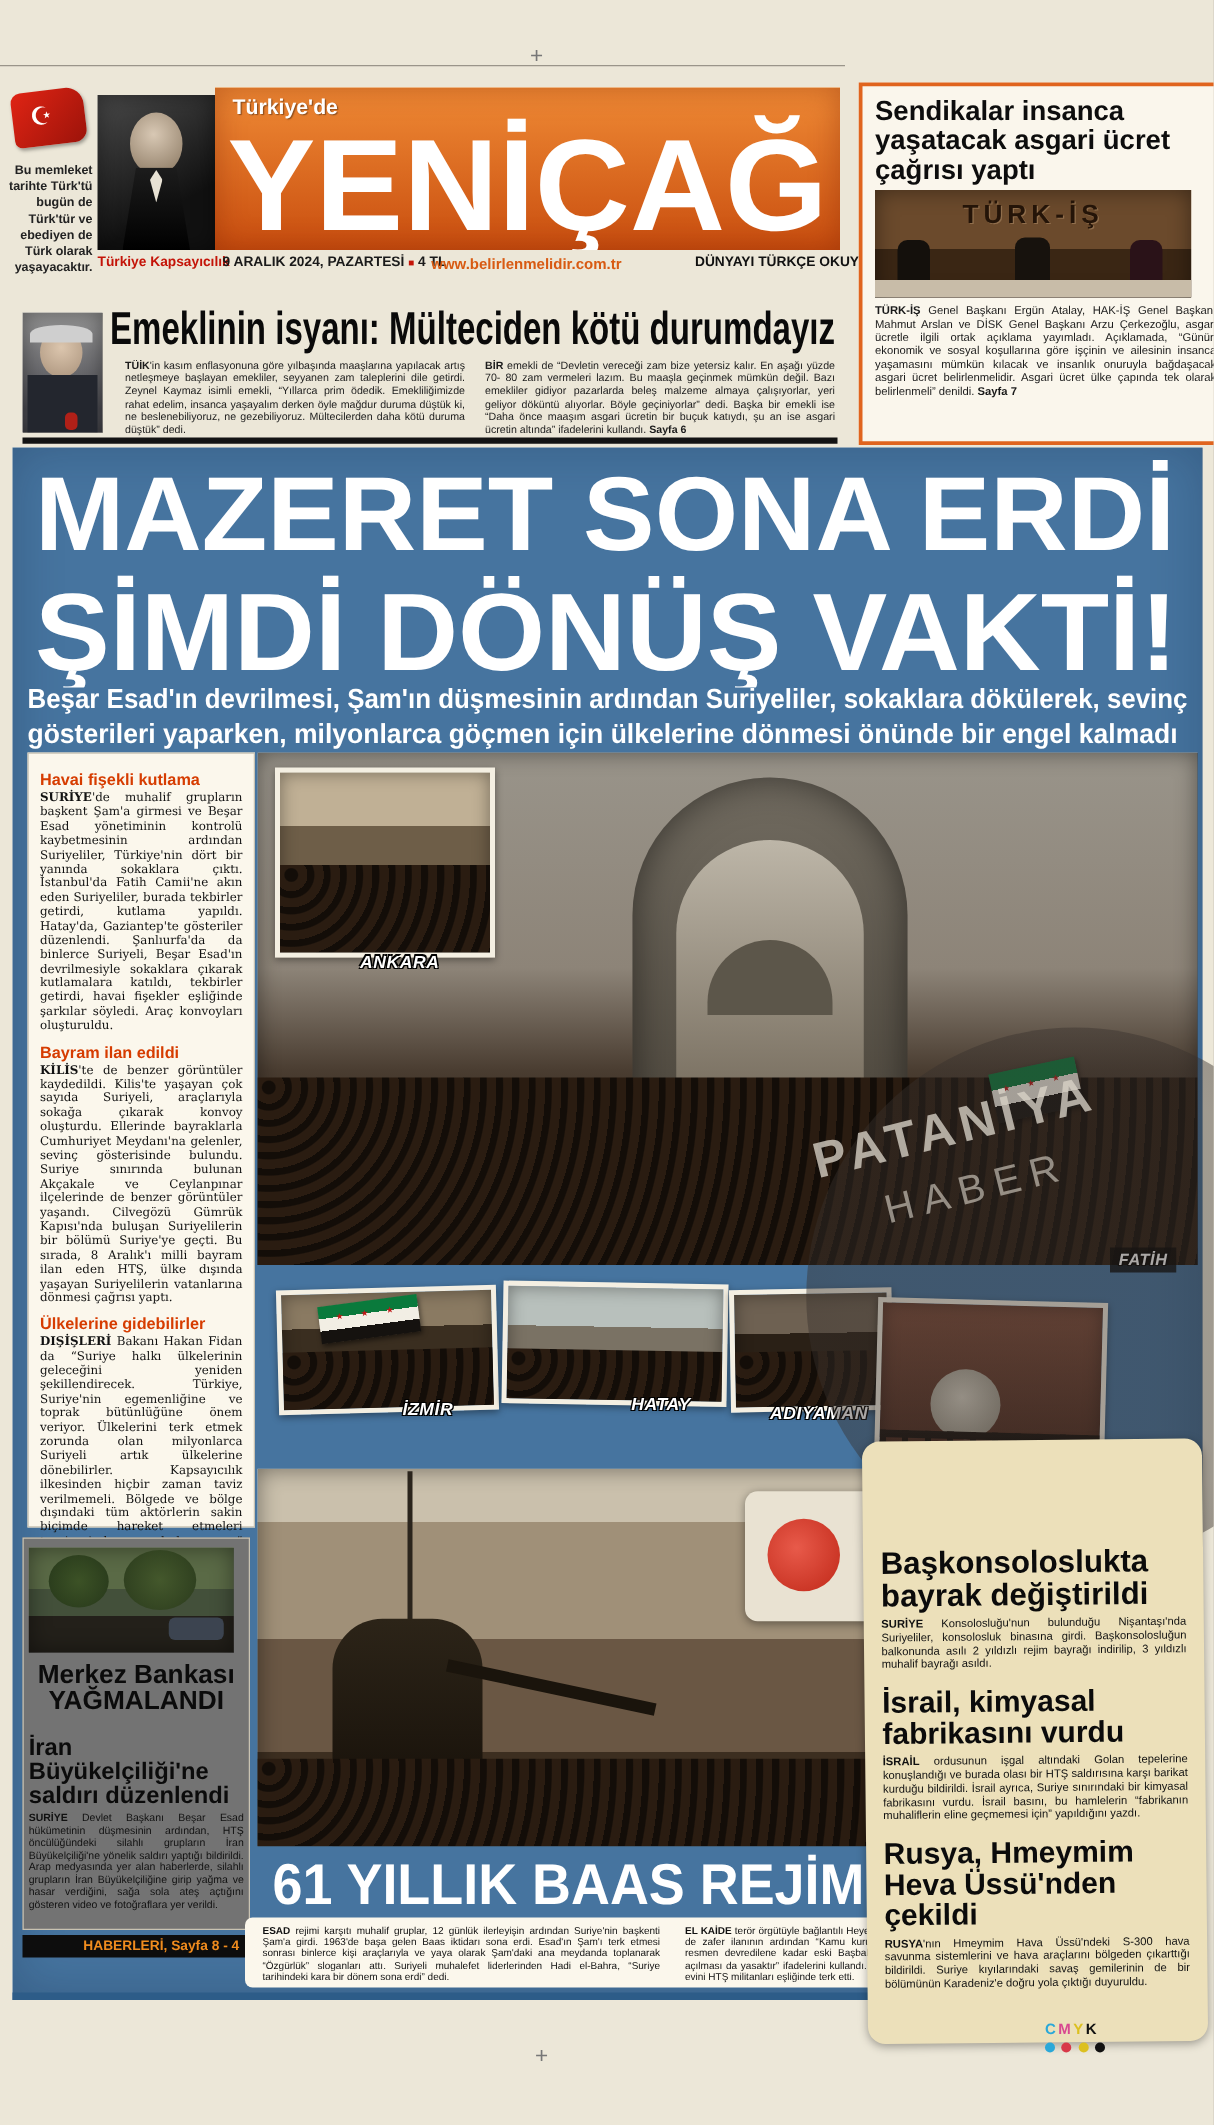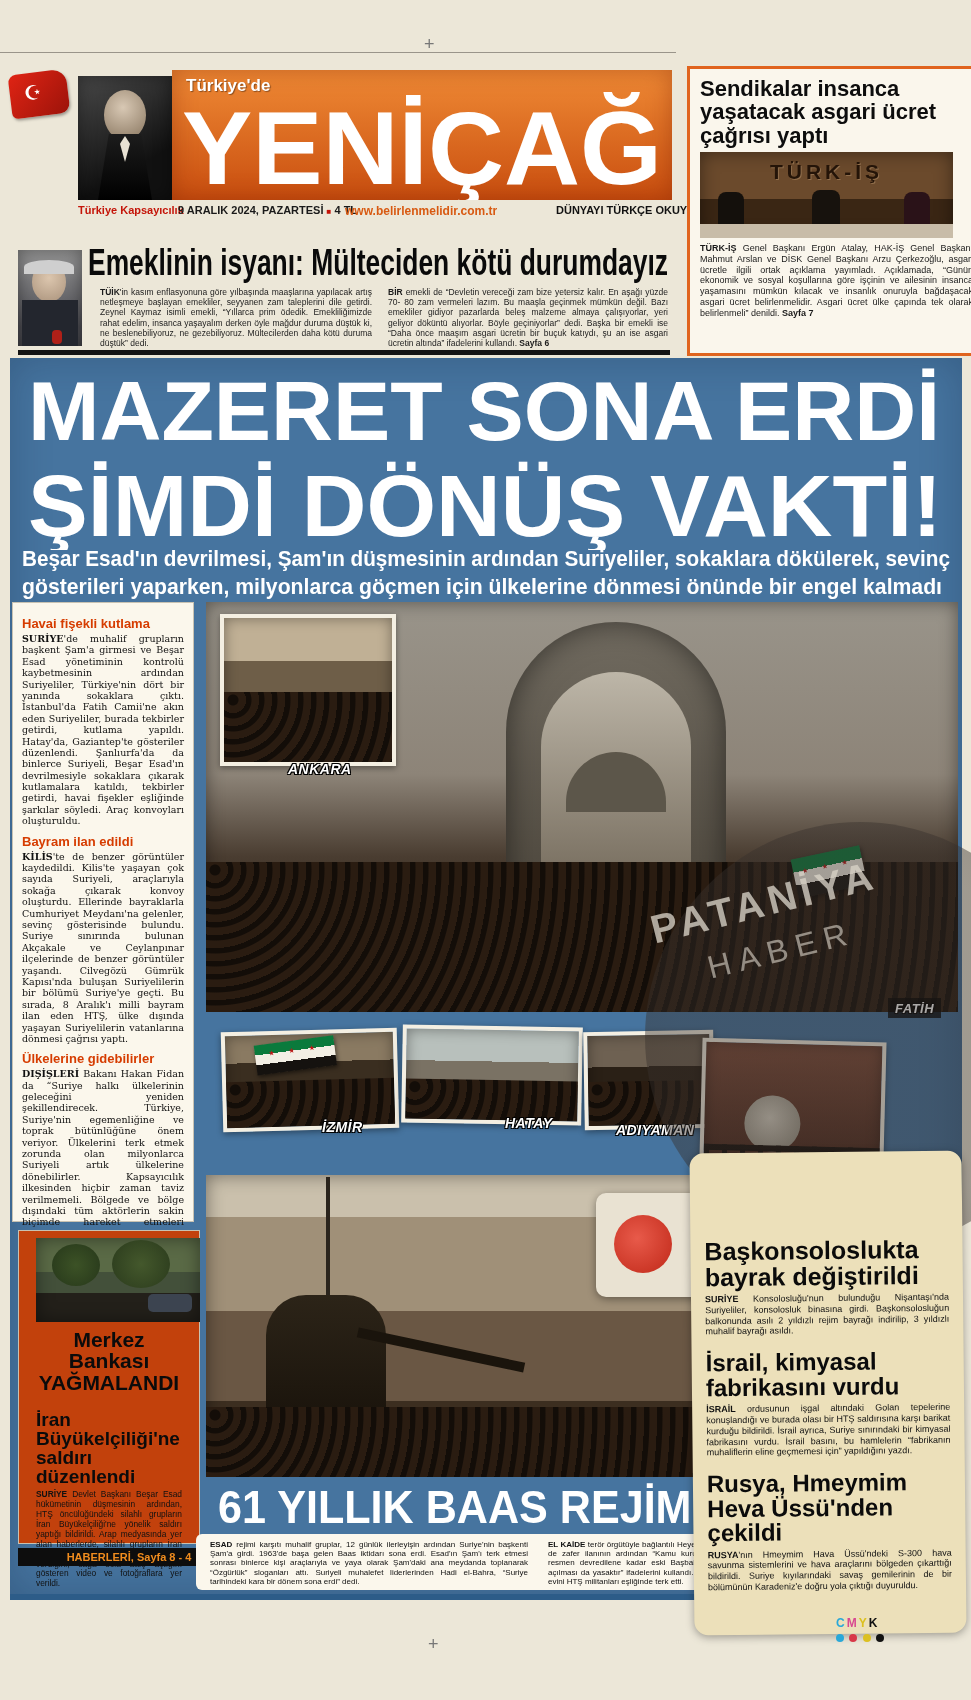--- a/index.html
+++ b/index.html
@@ -26,20 +26,21 @@
 <div class="page">
 
   <div class="abs" style="left:424px;top:34px;font-size:18px;color:#777;">+</div>
   <div class="abs" style="left:0;top:52px;width:676px;height:1px;background:#9a958a;"></div>
 
   <div class="abs" style="left:8px;top:68px;width:64px;height:58px;">
     <div class="abs" style="left:2px;top:4px;width:58px;height:44px;background:linear-gradient(135deg,#e02414,#9c130a);border-radius:8px 14px 10px 6px;transform:rotate(-7deg);box-shadow:1px 2px 3px rgba(0,0,0,.35);">
       <span class="abs" style="left:14px;top:8px;color:#fff;font-size:20px;">☪</span>
     </div>
   </div>
+  <div class="abs" style="left:0px;top:130px;width:74px;font-size:10px;font-weight:bold;color:#222;text-align:right;line-height:1.3;">Bu memleket tarihte Türk'tü bugün de Türk'tür ve ebediyen de Türk olarak yaşayacaktır.</div>
 
   <div class="photo" style="left:78px;top:76px;width:94px;height:124px;background:linear-gradient(150deg,#4a4a4a,#111 70%);">
     <div class="abs" style="left:26px;top:14px;width:42px;height:50px;border-radius:50%;background:radial-gradient(circle at 45% 35%,#d8c8b4,#9a8872 75%);"></div>
     <div class="abs" style="left:20px;top:58px;width:54px;height:66px;background:linear-gradient(#1c1c1c,#000);clip-path:polygon(20% 0,80% 0,100% 100%,0 100%);"></div>
     <div class="abs" style="left:42px;top:60px;width:10px;height:26px;background:#e8e2d4;clip-path:polygon(50% 0,100% 30%,50% 100%,0 30%);"></div>
   </div>
 
   <div class="abs" style="left:172px;top:70px;width:500px;height:130px;background:linear-gradient(#ef8a35,#c94e0f);box-shadow:inset 0 0 24px rgba(120,30,0,.4);">
     <div class="abs" style="left:14px;top:6px;color:#fff;font-weight:bold;font-size:17px;text-shadow:1px 1px 1px rgba(0,0,0,.4);">Türkiye'de</div>
     <svg class="abs" style="left:4px;top:20px;" width="492" height="110" viewBox="0 0 492 110">
@@ -87,21 +88,21 @@
     <text x="8" y="74" font-size="84" font-weight="bold" fill="#ffffff" font-family="Liberation Sans, DejaVu Sans, sans-serif" textLength="912" lengthAdjust="spacingAndGlyphs">MAZERET SONA ERDİ</text>
   </svg>
   <svg class="abs" style="left:20px;top:456px;" width="932" height="94" viewBox="0 0 932 94">
     <text x="8" y="80" font-size="88" font-weight="bold" fill="#ffffff" font-family="Liberation Sans, DejaVu Sans, sans-serif" textLength="914" lengthAdjust="spacingAndGlyphs">ŞİMDİ DÖNÜŞ VAKTİ!</text>
   </svg>
   <svg class="abs" style="left:16px;top:544px;" width="942" height="58" viewBox="0 0 942 58">
     <text x="6" y="22" font-size="22" font-weight="bold" fill="#ffffff" font-family="Liberation Sans, DejaVu Sans, sans-serif" textLength="928" lengthAdjust="spacingAndGlyphs">Beşar Esad'ın devrilmesi, Şam'ın düşmesinin ardından Suriyeliler, sokaklara dökülerek, sevinç</text>
     <text x="6" y="50" font-size="22" font-weight="bold" fill="#ffffff" font-family="Liberation Sans, DejaVu Sans, sans-serif" textLength="920" lengthAdjust="spacingAndGlyphs">gösterileri yaparken, milyonlarca göçmen için ülkelerine dönmesi önünde bir engel kalmadı</text>
   </svg>
 
-  <div class="abs" style="left:12px;top:602px;width:182px;height:620px;background:#fbf7ec;border:1px solid #c8c2b2;padding:6px 9px;box-sizing:border-box;">
+  <div class="abs" style="left:22px;top:602px;width:182px;height:620px;background:#fbf7ec;border:1px solid #c8c2b2;padding:6px 9px;box-sizing:border-box;">
     <div class="stickhead">Havai fişekli kutlama</div>
     <p class="serifbody jtext" style="font-size:9.5px;line-height:1.2;"><b>SURİYE</b><span>'de muhalif grupların başkent Şam'a girmesi ve Beşar Esad yönetiminin kontrolü kaybetmesinin ardından Suriyeliler, Türkiye'nin dört bir yanında sokaklara çıktı. İstanbul'da Fatih Camii'ne akın eden Suriyeliler, burada tekbirler getirdi, kutlama yapıldı. Hatay'da, Gaziantep'te gösteriler düzenlendi. Şanlıurfa'da da binlerce Suriyeli, Beşar Esad'ın devrilmesiyle sokaklara çıkarak kutlamalara katıldı, tekbirler getirdi, havai fişekler eşliğinde şarkılar söyledi. Araç konvoyları oluşturuldu.</span></p>
     <div class="stickhead">Bayram ilan edildi</div>
     <p class="serifbody jtext" style="font-size:9.5px;line-height:1.2;"><b>KİLİS</b><span>'te de benzer görüntüler kaydedildi. Kilis'te yaşayan çok sayıda Suriyeli, araçlarıyla sokağa çıkarak konvoy oluşturdu. Ellerinde bayraklarla Cumhuriyet Meydanı'na gelenler, sevinç gösterisinde bulundu. Suriye sınırında bulunan Akçakale ve Ceylanpınar ilçelerinde de benzer görüntüler yaşandı. Cilvegözü Gümrük Kapısı'nda buluşan Suriyelilerin bir bölümü Suriye'ye geçti. Bu sırada, 8 Aralık'ı milli bayram ilan eden HTŞ, ülke dışında yaşayan Suriyelilerin vatanlarına dönmesi çağrısı yaptı.</span></p>
     <div class="stickhead">Ülkelerine gidebilirler</div>
     <p class="serifbody jtext" style="font-size:9.5px;line-height:1.2;"><b>DIŞİŞLERİ</b><span> Bakanı Hakan Fidan da “Suriye halkı ülkelerinin geleceğini yeniden şekillendirecek. Türkiye, Suriye'nin egemenliğine ve toprak bütünlüğüne önem veriyor. Ülkelerini terk etmek zorunda olan milyonlarca Suriyeli artık ülkelerine dönebilirler. Kapsayıcılık ilkesinden hiçbir zaman taviz verilmemeli. Bölgede ve bölge dışındaki tüm aktörlerin sakin biçimde hareket etmeleri tavsiyesinde bulunuyoruz” açıklaması yaptı.</span></p>
   </div>
 
   <div class="photo" style="left:206px;top:602px;width:752px;height:410px;background:linear-gradient(#99948a 0%,#8d8478 42%,#4a3d31 62%,#160d08 92%);">
     <div class="abs" style="left:300px;top:20px;width:220px;height:290px;background:linear-gradient(#716b60,#4c463c);border-radius:110px 110px 0 0;box-shadow:inset 0 0 30px rgba(0,0,0,.5);"></div>
@@ -144,21 +145,21 @@
   <div class="photo wborder" style="left:700px;top:1040px;width:176px;height:188px;transform:rotate(1.5deg);background:linear-gradient(#7e4c3a,#3a1f16 80%);">
     <div class="abs" style="left:40px;top:52px;width:56px;height:56px;border-radius:50%;background:radial-gradient(circle at 45% 40%,#d8d2c4,#8e887a);"></div>
     <div class="abs" style="left:0;right:0;bottom:0;height:86px;background:repeating-linear-gradient(90deg,#17100c 0 5px,transparent 5px 18px);"></div>
     <div class="abs" style="left:0;right:0;bottom:80px;height:6px;background:#17100c;"></div>
   </div>
 
   <div class="abs" style="left:645px;top:822px;width:430px;height:430px;border-radius:50%;background:radial-gradient(circle,rgba(55,48,44,.42) 60%,rgba(55,48,44,.5) 98%);"></div>
   <div class="abs" style="left:648px;top:880px;transform:rotate(-14deg);color:rgba(216,210,198,.78);font-size:40px;font-weight:bold;letter-spacing:5px;">PATANİYA</div>
   <div class="abs" style="left:706px;top:932px;transform:rotate(-14deg);color:rgba(216,210,198,.62);font-size:32px;letter-spacing:8px;">HABER</div>
 
-  <div class="abs" style="left:18px;top:1230px;width:182px;height:314px;background:#c2410c;border:1px solid #c8c2b2;padding:7px 17px;box-sizing:border-box;">
+  <div class="abs" style="left:18px;top:1230px;width:182px;height:314px;background:#737373;border:1px solid #c8c2b2;padding:7px 4px;box-sizing:border-box;">
     <div class="photo" style="position:relative;width:164px;height:84px;background:linear-gradient(#5a6a46 0 40%,#43503a 40% 65%,#23201a 65% 100%);">
       <div class="abs" style="left:16px;top:6px;width:48px;height:42px;border-radius:50%;background:radial-gradient(circle,#3c5226,#26371a);"></div>
       <div class="abs" style="left:76px;top:2px;width:58px;height:48px;border-radius:50%;background:radial-gradient(circle,#44582c,#2a3a1c);"></div>
       <div class="abs" style="left:112px;bottom:10px;width:44px;height:18px;border-radius:5px;background:#3c4450;"></div>
     </div>
     <div style="text-align:center;font-weight:bold;font-size:21px;line-height:1.02;margin-top:7px;color:#0b0b0b;">
       <div>Merkez Bankası</div>
       <div>YAĞMALANDI</div>
     </div>
     <div style="font-weight:bold;font-size:19px;line-height:1.0;margin-top:17px;color:#0b0b0b;">

